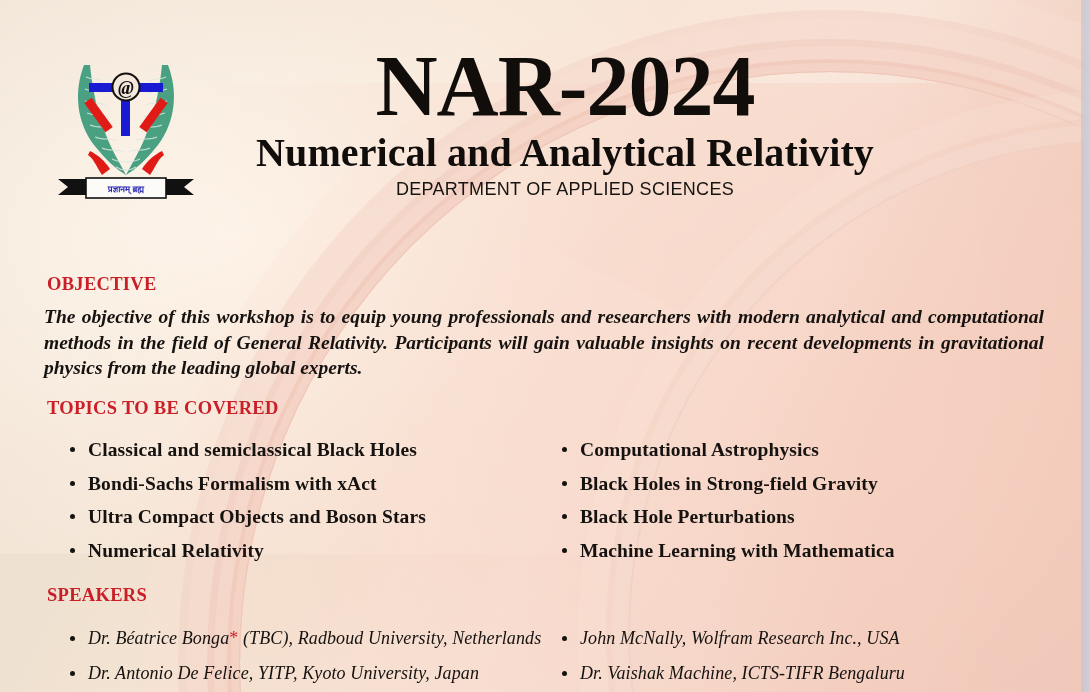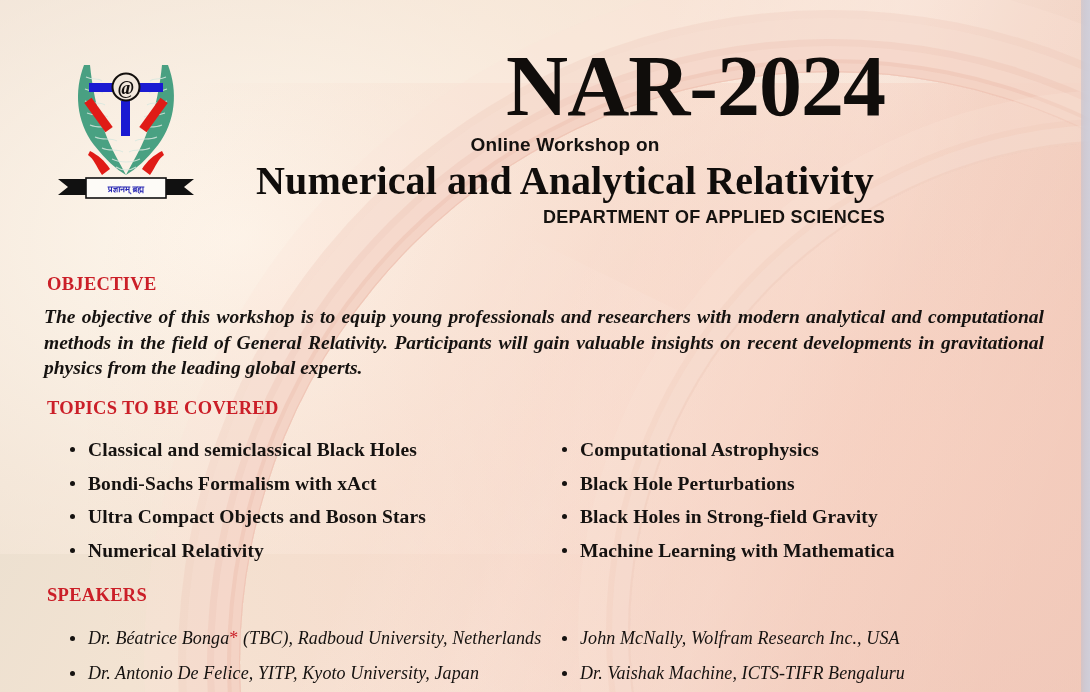--- a/index.html
+++ b/index.html
@@ -166,46 +166,44 @@
     text-align: center;
   }
   .nar-title {
     font-family: "Liberation Serif", serif;
     font-weight: bold;
     font-size: 86px;
     line-height: 0.98;
     letter-spacing: -1px;
     color: #100d0b;
     margin: 0;
-    text-align: right;
   }
   .online-workshop {
     font-family: "Liberation Sans", sans-serif;
     font-weight: bold;
     font-size: 19px;
     color: #14110f;
     margin: 6px 0 0 0;
     letter-spacing: .2px;
   }
   .wshop-name {
     font-family: "Liberation Serif", serif;
     font-weight: bold;
     font-size: 40px;
     color: #100d0b;
     margin: 1px 0 0 0;
     letter-spacing: .1px;
   }
   .dept {
     font-family: "Liberation Sans", sans-serif;
-    font-weight: bold;
+    font-weight: normal;
     font-size: 18px;
     color: #161310;
     margin: 3px 0 0 0;
     letter-spacing: .3px;
-    text-align: right;
   }
   .inst {
     font-family: "Liberation Sans", sans-serif;
     font-weight: bold;
     font-size: 16.5px;
     color: #161310;
     margin: 1px 0 0 0;
     letter-spacing: .2px;
   }
 
@@ -342,42 +340,41 @@
             <path d="M8 132 L44 132 L44 148 L8 148 L18 140 Z" fill="#111"></path>
             <path d="M144 132 L108 132 L108 148 L144 148 L134 140 Z" fill="#111"></path>
             <rect x="36" y="131" width="80" height="20" fill="#fdfbf7" stroke="#111" stroke-width="1.6"></rect>
             <text x="76" y="145" text-anchor="middle" font-family="'Liberation Sans', sans-serif" font-size="8.5" font-weight="bold" fill="#2a2ab4">प्रज्ञानम् ब्रह्म</text>
           </g>
         </svg>
       </div>
 
       <div class="title-block">
         <div class="nar-title">NAR-2024</div>
-        <div class="online-workshop">Online Workshop on</div>
         <div class="wshop-name">Numerical and Analytical Relativity</div>
         <div class="dept">DEPARTMENT OF APPLIED SCIENCES</div>
       </div>
     </div>
 
     <div class="section-head" id="head-objective">OBJECTIVE</div>
     <div class="objective-text">The objective of this workshop is to equip young professionals and researchers with modern analytical and computational methods in the field of General Relativity. Participants will gain valuable insights on recent developments in gravitational physics from the leading global experts.</div>
 
     <div class="section-head" id="head-topics">TOPICS TO BE COVERED</div>
 
     <ul class="col-list" id="topics-left">
       <li class="topic-item">Classical and semiclassical Black Holes</li>
       <li class="topic-item">Bondi-Sachs Formalism with xAct</li>
       <li class="topic-item">Ultra Compact Objects and Boson Stars</li>
       <li class="topic-item">Numerical Relativity</li>
     </ul>
 
     <ul class="col-list" id="topics-right">
       <li class="topic-item">Computational Astrophysics</li>
+      <li class="topic-item">Black Holes in Strong-field Gravity</li>
       <li class="topic-item">Black Hole Perturbations</li>
-      <li class="topic-item">Black Holes in Strong-field Gravity</li>
       <li class="topic-item">Machine Learning with Mathematica</li>
     </ul>
 
     <div class="section-head" id="head-speakers">SPEAKERS</div>
 
     <ul class="col-list" id="speakers-left">
       <li class="speaker-item">Dr. Béatrice Bonga<span class="asterisk">*</span> (TBC), Radboud University, Netherlands</li>
       <li class="speaker-item">Dr. Antonio De Felice, YITP, Kyoto University, Japan</li>
     </ul>
 

